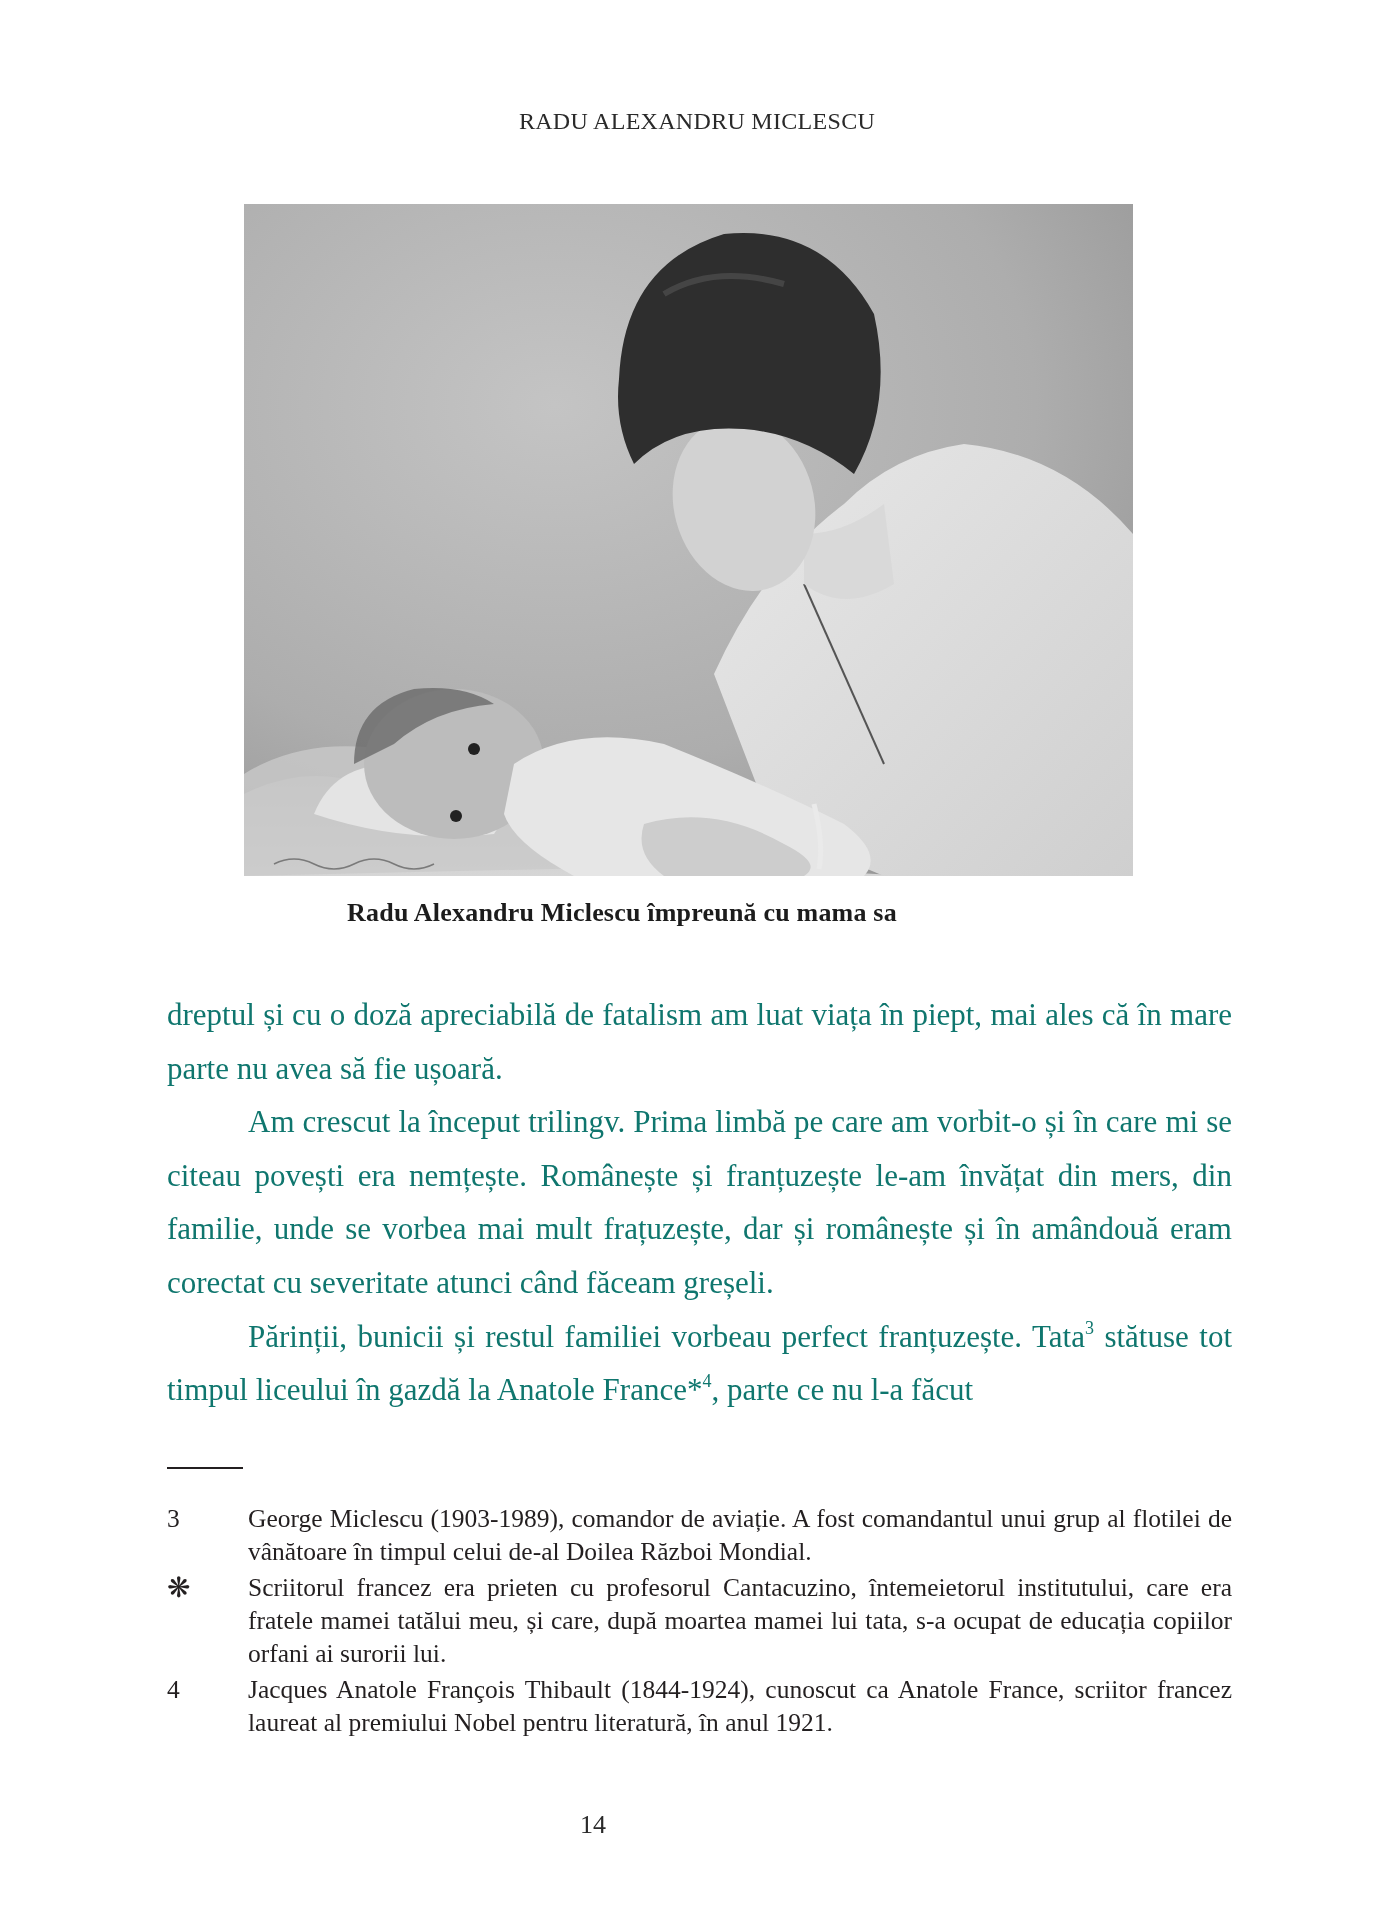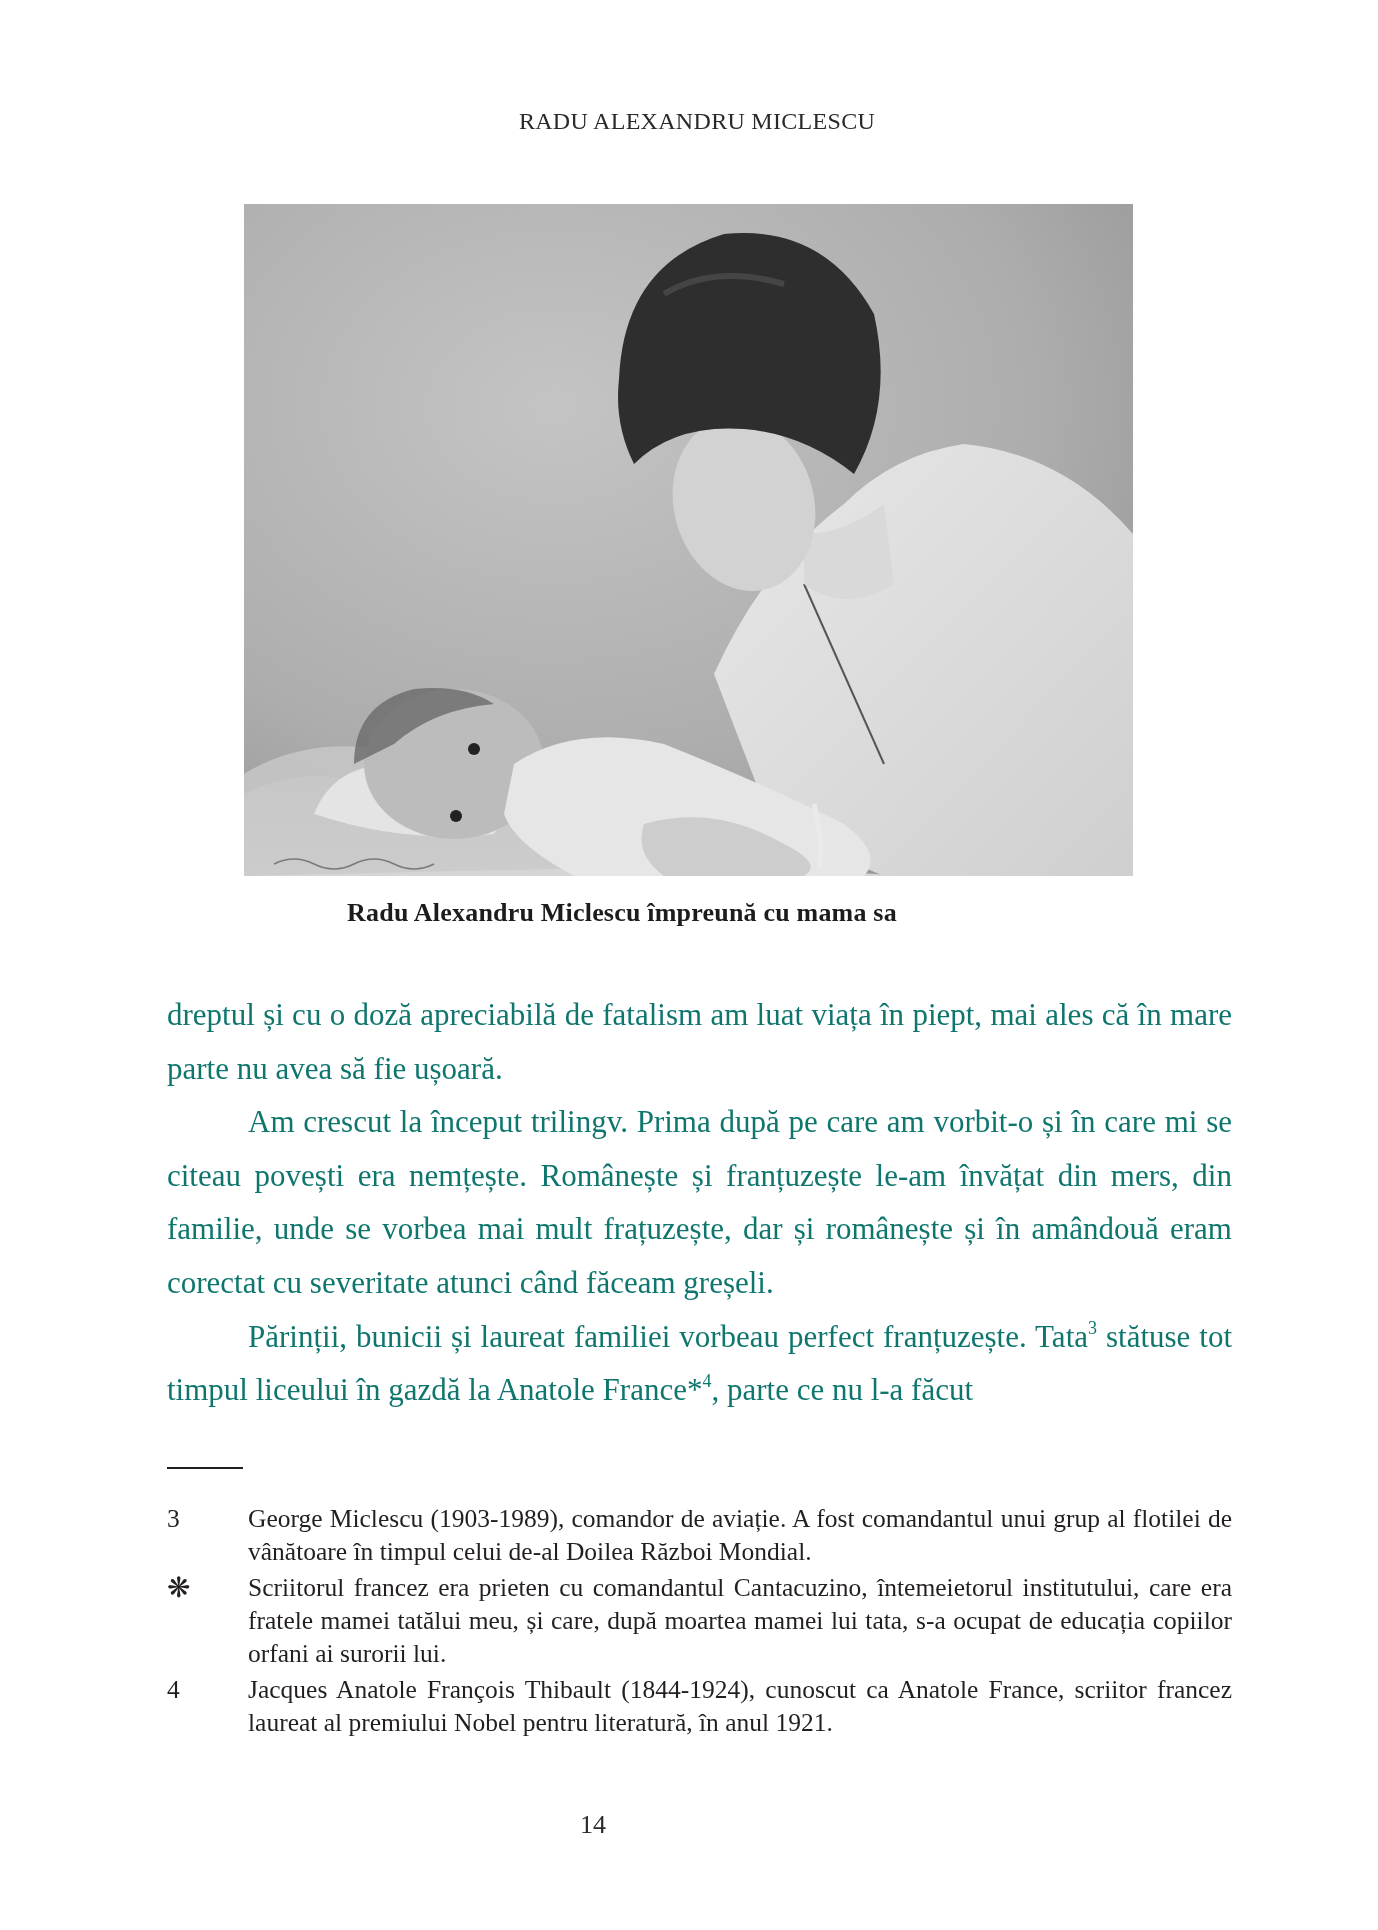--- a/index.html
+++ b/index.html
@@ -98,34 +98,34 @@
     <path d="M570 600 Q 580 640 575 665" stroke="#eaeaea" stroke-width="5" fill="none"></path>
 
     <path d="M30 660 q 20 -10 40 0 t 40 0 t 40 0 t 40 0" stroke="#7a7a7a" stroke-width="1.5" fill="none"></path>
   </svg>
 </div>
 
 <div class="caption">Radu Alexandru Miclescu împreună cu mama sa</div>
 
 <div class="body-text">
   <p>dreptul și cu o doză apreciabilă de fatalism am luat viața în piept, mai ales că în mare parte nu avea să fie ușoară.</p>
-  <p class="indent">Am crescut la început trilingv. Prima după pe care am vorbit-o și în care mi se citeau povești era nemțește. Românește și franțuzește le-am învățat din mers, din familie, unde se vorbea mai mult frațuzește, dar și românește și în amândouă eram corectat cu severitate atunci când făceam greșeli.</p>
-  <p class="indent"><span>Părinții, bunicii și laureat familiei vorbeau perfect franțuzește. Tata</span><sup>3</sup><span> stătuse tot timpul liceului în gazdă la Anatole France*</span><sup>4</sup><span>, parte ce nu l-a făcut</span></p>
+  <p class="indent">Am crescut la început trilingv. Prima limbă pe care am vorbit-o și în care mi se citeau povești era nemțește. Românește și franțuzește le-am învățat din mers, din familie, unde se vorbea mai mult frațuzește, dar și românește și în amândouă eram corectat cu severitate atunci când făceam greșeli.</p>
+  <p class="indent"><span>Părinții, bunicii și restul familiei vorbeau perfect franțuzește. Tata</span><sup>3</sup><span> stătuse tot timpul liceului în gazdă la Anatole France*</span><sup>4</sup><span>, parte ce nu l-a făcut</span></p>
 </div>
 
 <div class="fn-rule"></div>
 
 <div class="footnotes">
   <div class="fn">
     <span class="fn-marker">3</span>
     <span class="fn-text">George Miclescu (1903-1989), comandor de aviație. A fost comandantul unui grup al flotilei de vânătoare în timpul celui de-al Doilea Război Mondial.</span>
   </div>
   <div class="fn">
     <span class="fn-marker star">❋</span>
-    <span class="fn-text">Scriitorul francez era prieten cu comandantul Cantacuzino, întemeietorul institutului, care era fratele mamei tatălui meu, și care, după moartea mamei lui tata, s-a ocupat de educația copiilor orfani ai surorii lui.</span>
+    <span class="fn-text">Scriitorul francez era prieten cu profesorul Cantacuzino, întemeietorul institutului, care era fratele mamei tatălui meu, și care, după moartea mamei lui tata, s-a ocupat de educația copiilor orfani ai surorii lui.</span>
   </div>
   <div class="fn">
     <span class="fn-marker">4</span>
     <span class="fn-text">Jacques Anatole François Thibault (1844-1924), cunoscut ca Anatole France, scriitor francez laureat al premiului Nobel pentru literatură, în anul 1921.</span>
   </div>
 </div>
 
 <div class="page-number">14</div>
 
 </body></html>

